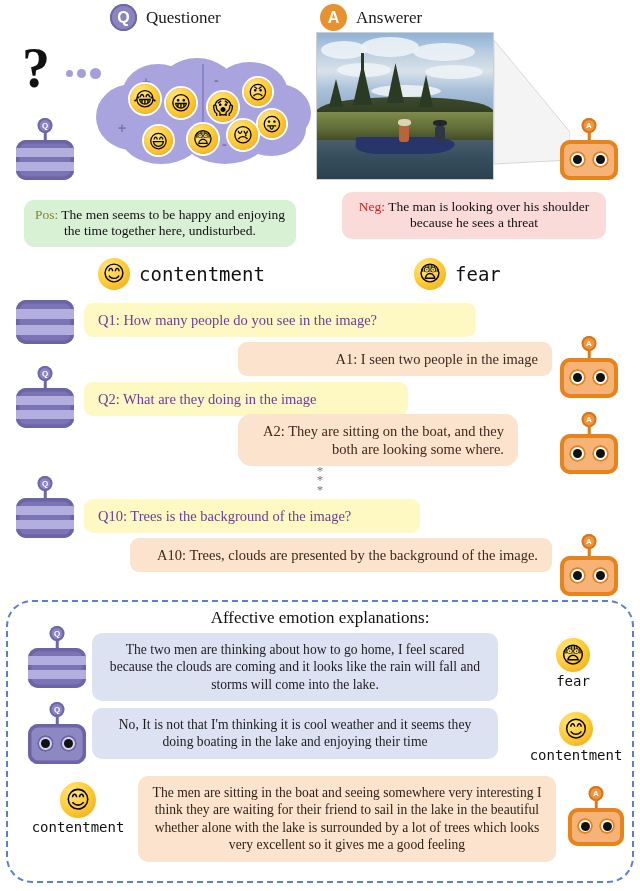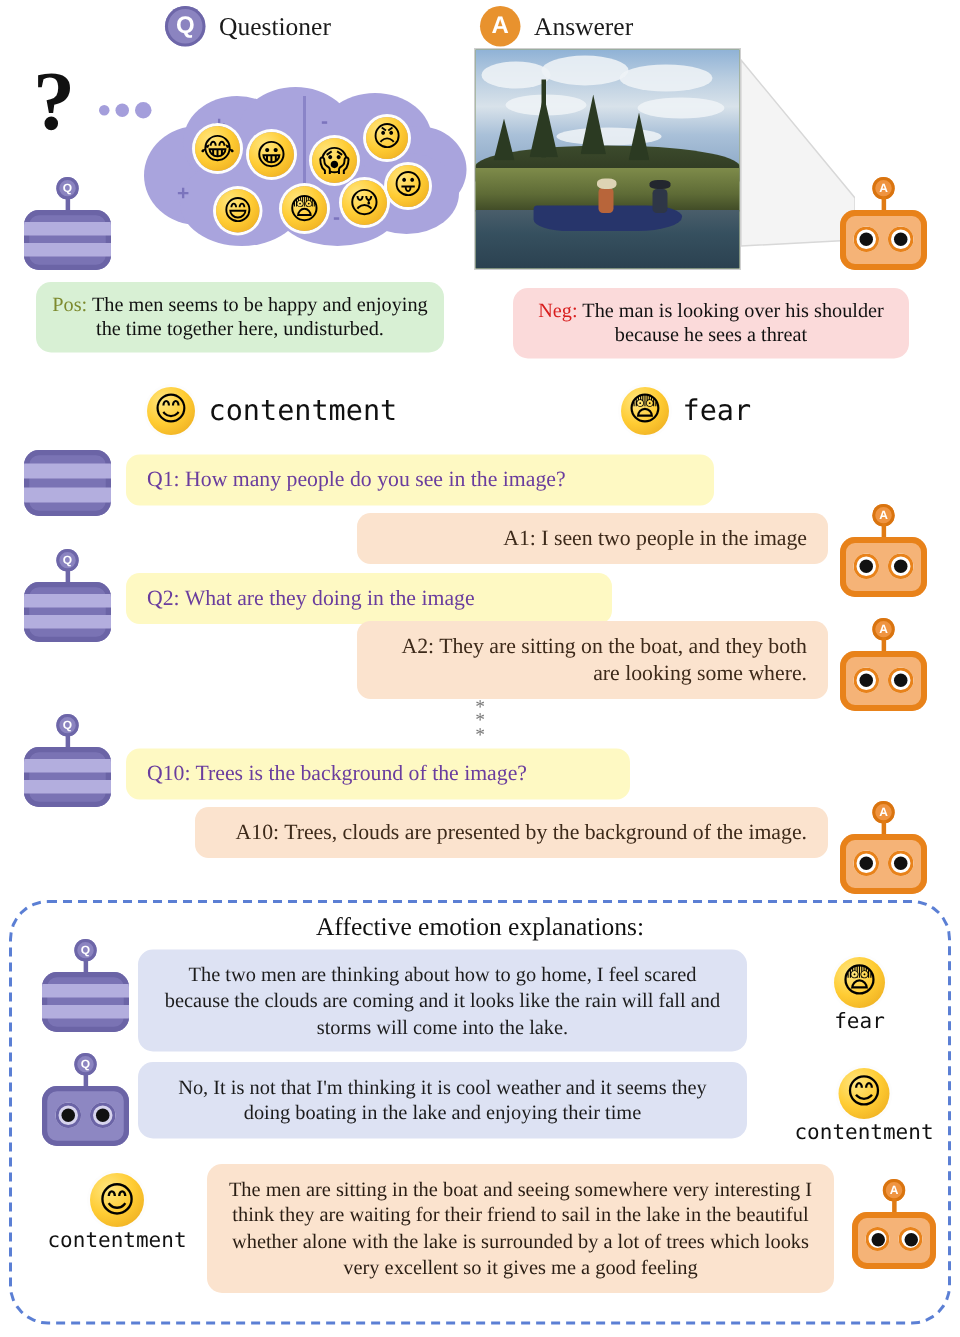--- a/index.html
+++ b/index.html
@@ -320,21 +320,21 @@
   <div class="body" style="top:22px; width:58px; height:40px;">
     <div class="eye" style="left:9px;  top:11px; width:17px; height:17px;">
         <div class="pupil" style="width:9px;height:9px;"></div>
       </div>
     <div class="eye" style="left:32px; top:11px; width:17px; height:17px;">
         <div class="pupil" style="width:9px;height:9px;"></div>
       </div>
   </div>
 </div>
 
-<div class="bubble bub-pos" style="left:24px; top:188px; width:272px;">
+<div class="bubble bub-pos" style="left:24px; top:200px; width:272px;">
   <span class="tag">Pos:</span><span> The men seems to be happy and enjoying the time together here, undisturbed.</span>
 </div>
 <div class="bubble bub-neg" style="left:342px; top:192px; width:264px;">
   <span class="tag">Neg:</span><span> The man is looking over his shoulder because he sees a threat</span>
 </div>
 
 <div class="emo-label" style="left:98px; top:258px;">
   <div class="emoji-face" style="position:relative; width:32px; height:32px;">
       <div class="glyph" style="font-size:22px;">😊</div>
     </div>
@@ -372,21 +372,21 @@
 <div class="robot robot-q" style="left:16px; top:366px; width:58px; height:62px;">
   <div class="antenna-ball" style="top:0px;">Q</div>
   <div class="antenna-stalk" style="top:13px;"></div>
   <div class="body" style="top:22px; width:58px; height:40px;">
     <div class="band" style="top:8px; height:9px;"></div>
     <div class="band" style="top:22px; height:9px;"></div>
   </div>
 </div>
 <div class="q-bub" style="left:84px; top:382px; width:324px;">Q2: What are they doing in the image</div>
 
-<div class="a-bub" style="left:238px; top:414px; width:314px;">A2: They are sitting on the boat, and they both are looking some where.</div>
+<div class="a-bub" style="left:238px; top:414px; width:280px;border-radius:13px;">A2: They are sitting on the boat, and they both are looking some where.</div>
 <div class="robot robot-a" style="left:560px; top:412px; width:58px; height:62px;">
   <div class="antenna-ball" style="top:0px;">A</div>
   <div class="antenna-stalk" style="top:13px;"></div>
   <div class="body" style="top:22px; width:58px; height:40px;">
     <div class="eye" style="left:9px;  top:11px; width:17px; height:17px;">
         <div class="pupil" style="width:9px;height:9px;"></div>
       </div>
     <div class="eye" style="left:32px; top:11px; width:17px; height:17px;">
         <div class="pupil" style="width:9px;height:9px;"></div>
       </div>

